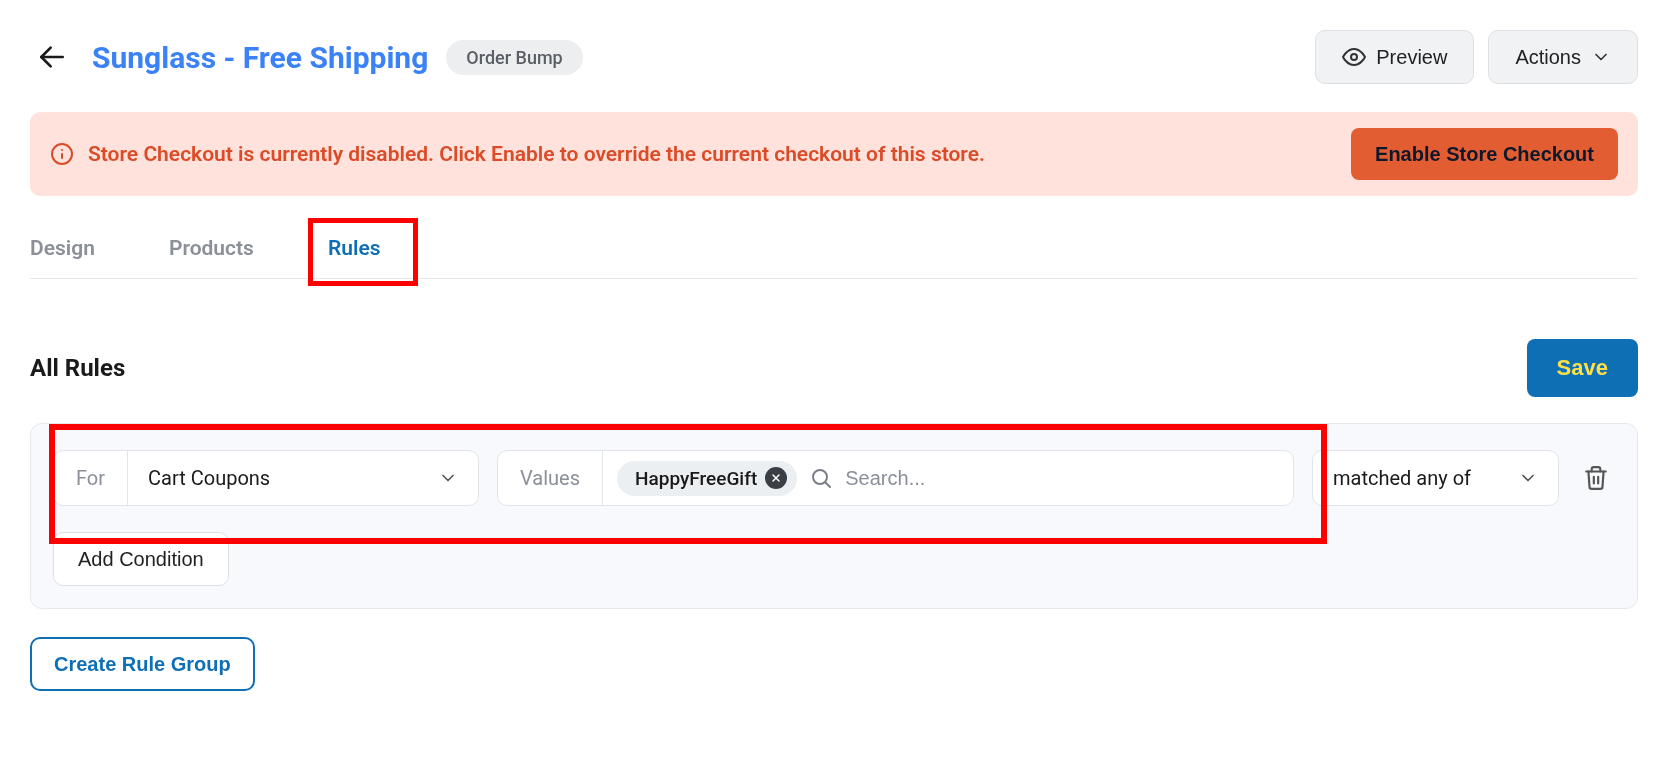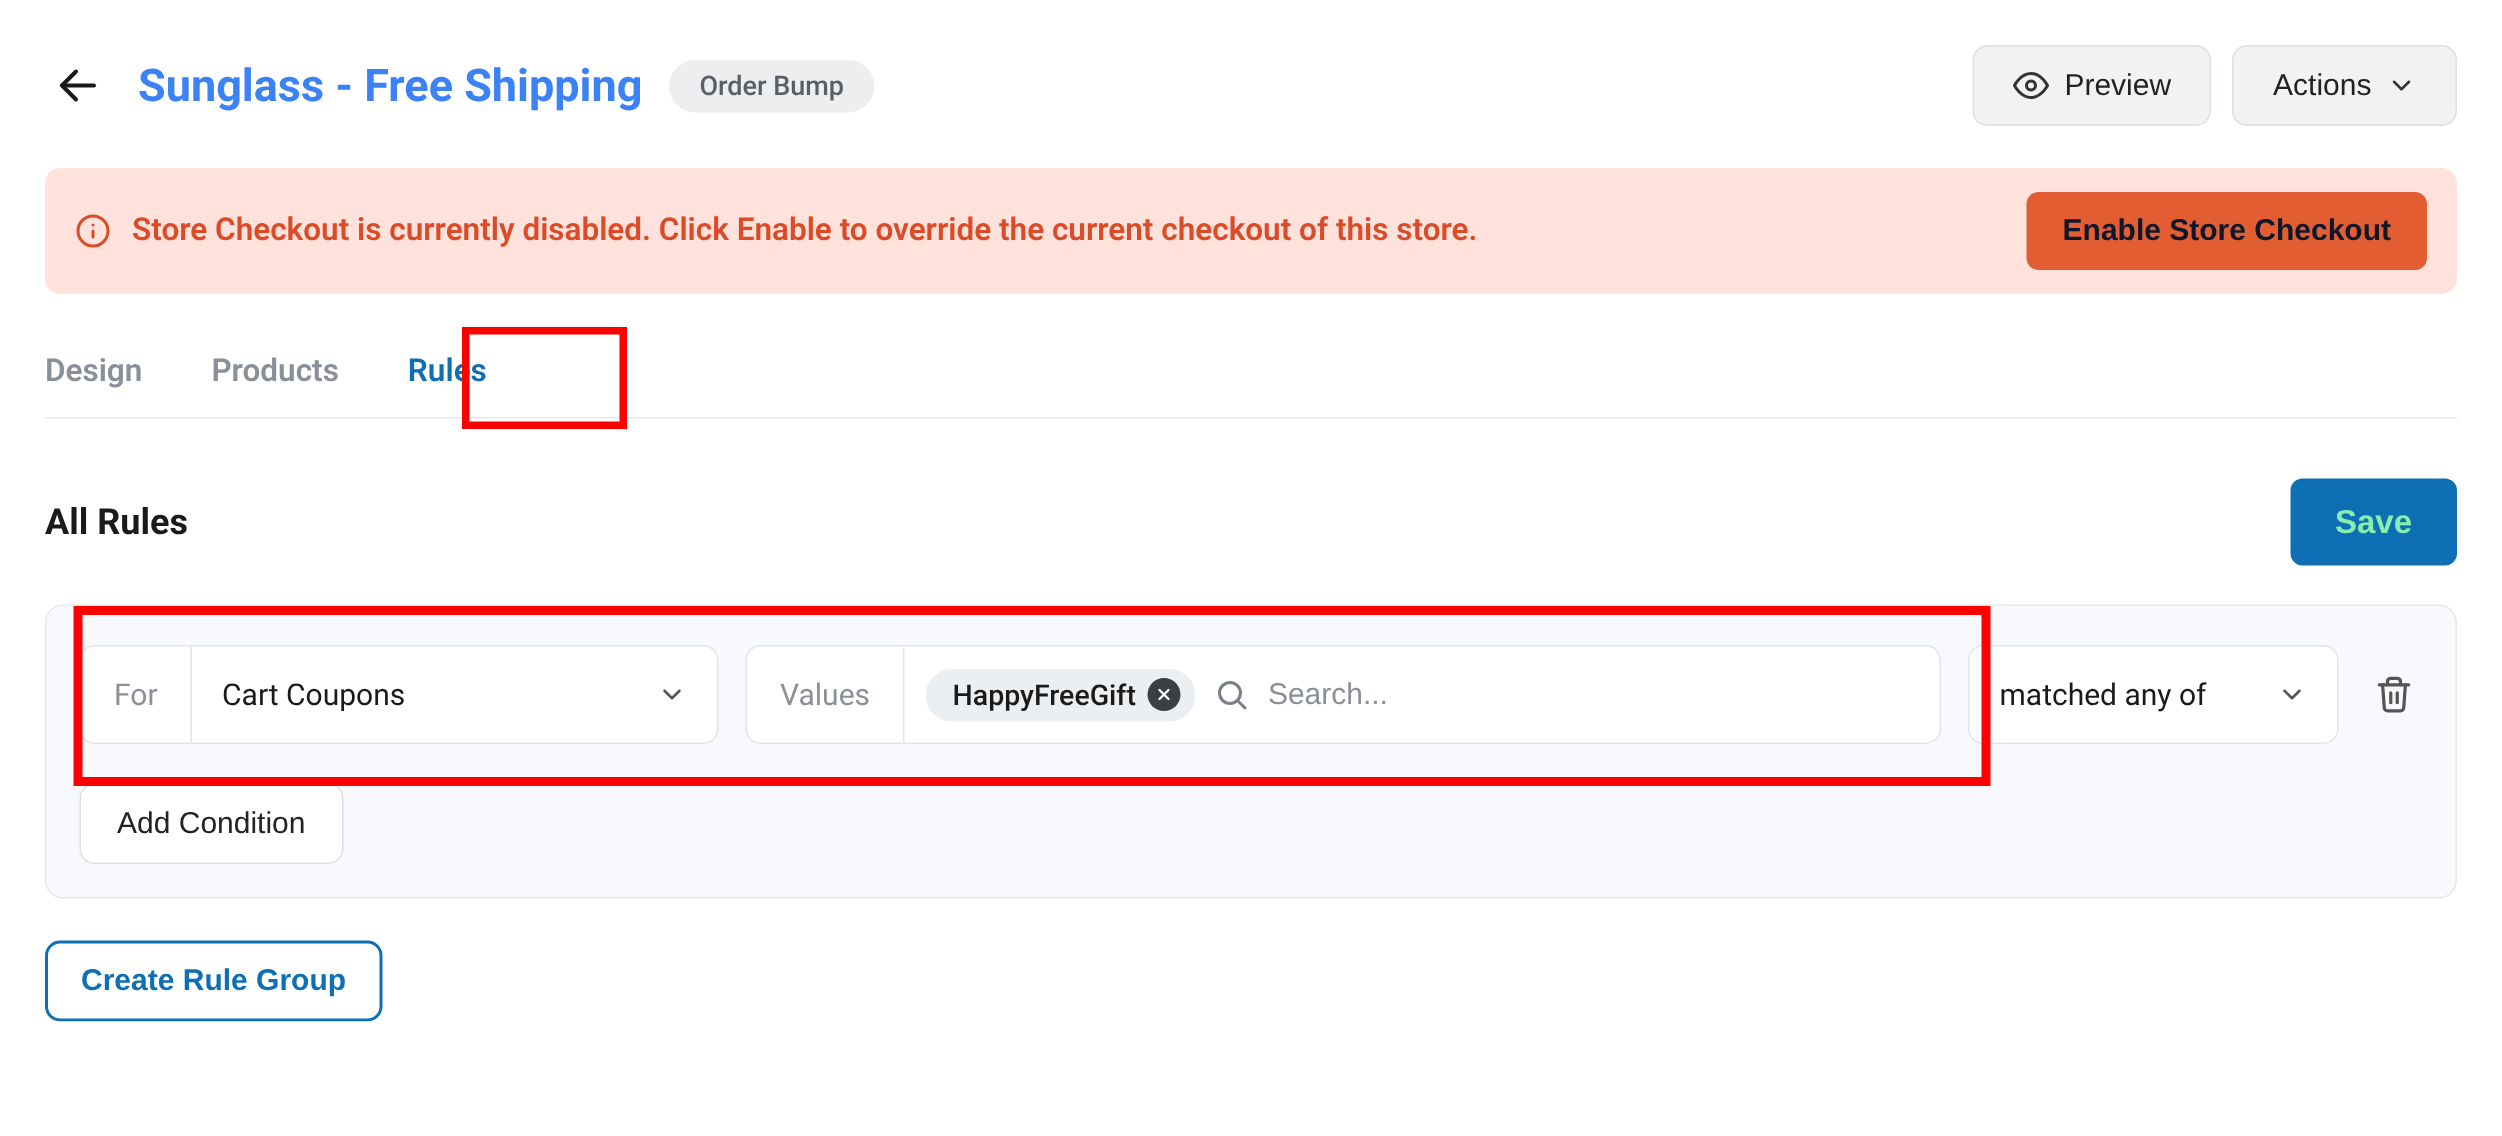--- a/index.html
+++ b/index.html
@@ -101,23 +101,23 @@
     border: none;
     border-radius: 8px;
     font-size: 20px;
     font-weight: 600;
     cursor: pointer;
   }
 
   
   .tabs {
     display: flex;
-    gap: 46px;
+    gap: 74px;
     border-bottom: 1px solid #e6e8eb;
-    margin-bottom: 40px;
+    margin-bottom: 60px;
     position: relative;
   }
   .tab {
     padding: 10px 0 18px 0;
     font-size: 21px;
     font-weight: 600;
     color: #8a8f98;
     cursor: pointer;
   }
   .tab.active {
@@ -142,21 +142,21 @@
   .rules-title {
     font-size: 24px;
     font-weight: 700;
   }
   .btn-save {
     display: inline-flex;
     align-items: center;
     height: 58px;
     padding: 0 30px;
     background: #0f6fb5;
-    color: #86efac;
+    color: #fde047;
     border: none;
     border-radius: 8px;
     font-size: 22px;
     font-weight: 600;
     cursor: pointer;
   }
 
   .rule-panel {
     background: #f8f9fc;
     border: 1px solid #e6e8eb;
@@ -173,21 +173,21 @@
     margin-bottom: 26px;
   }
 
   .field-group {
     display: flex;
     align-items: stretch;
     background: #fff;
     border: 1px solid #e1e4e8;
     border-radius: 10px;
     overflow: hidden;
-    height: 66px;
+    height: 56px;
   }
   .field-label {
     display: flex;
     align-items: center;
     padding: 0 22px;
     color: #8a8f98;
     font-size: 20px;
     border-right: 1px solid #e1e4e8;
   }
   .select {

